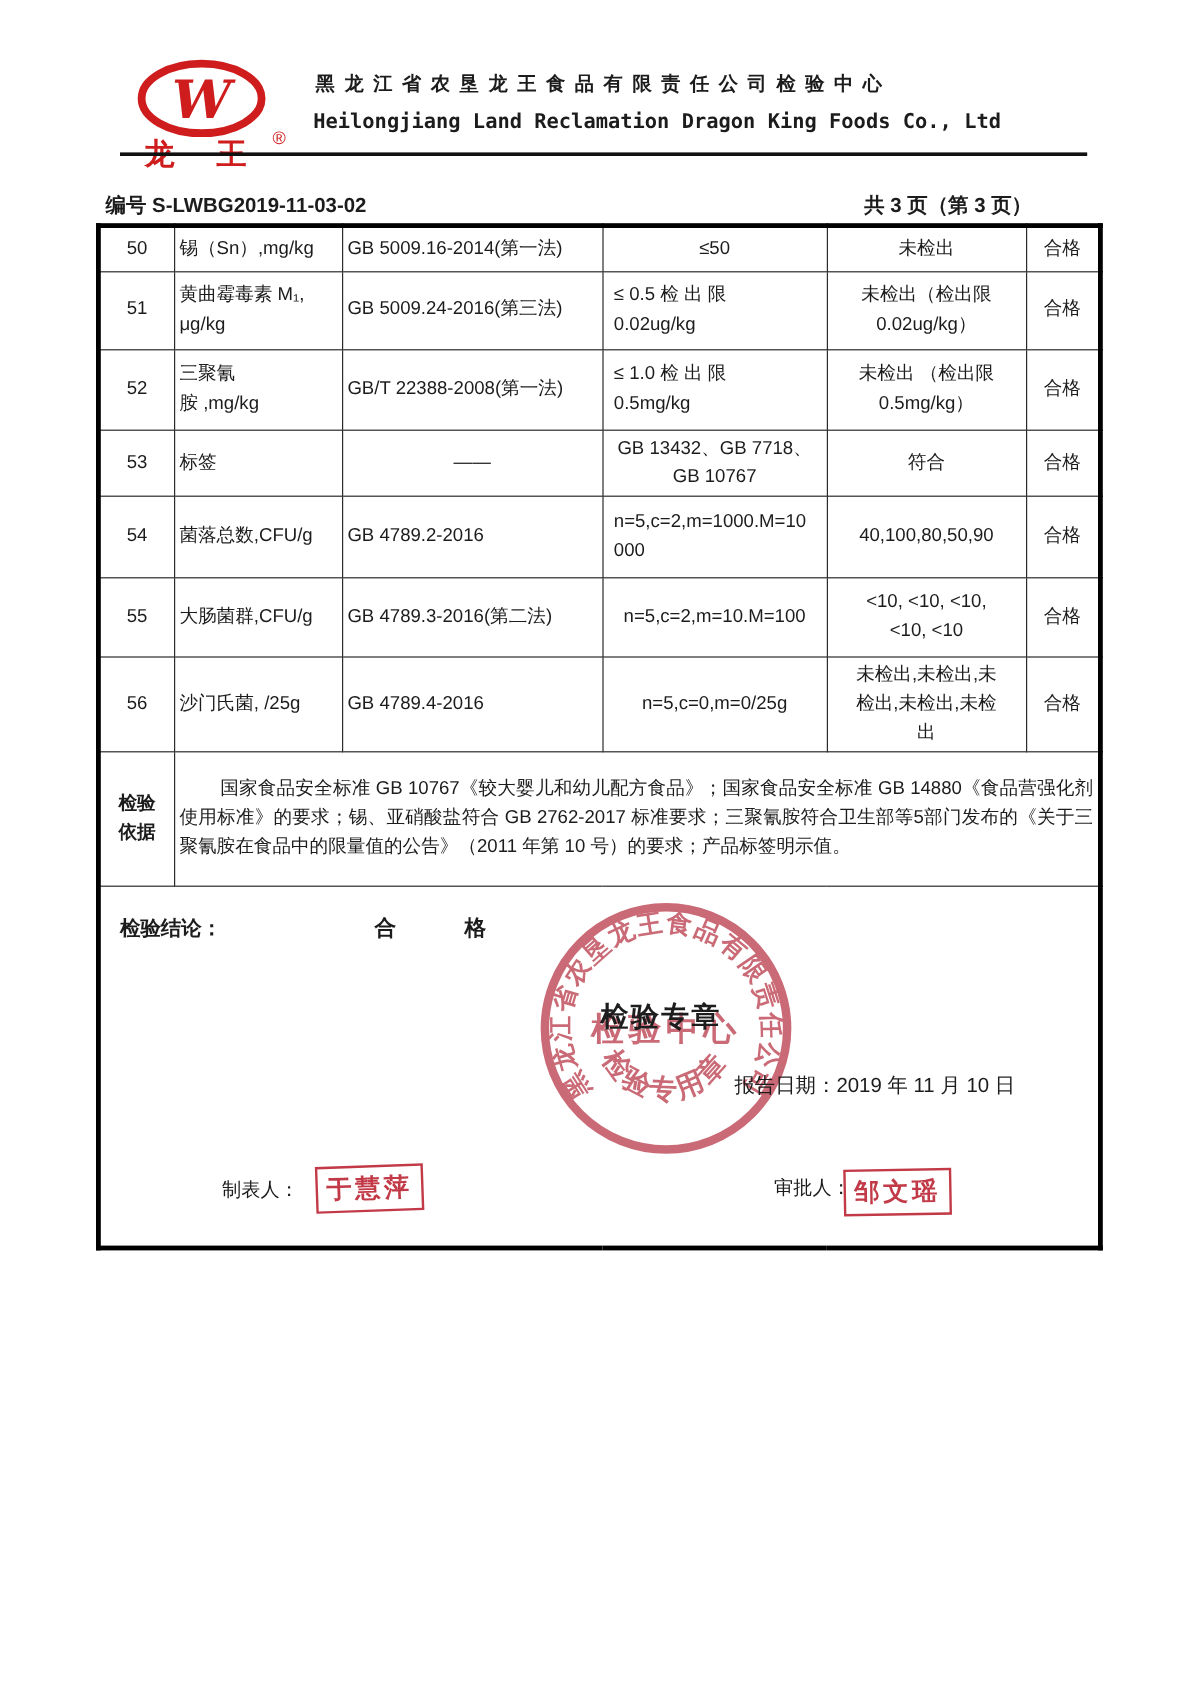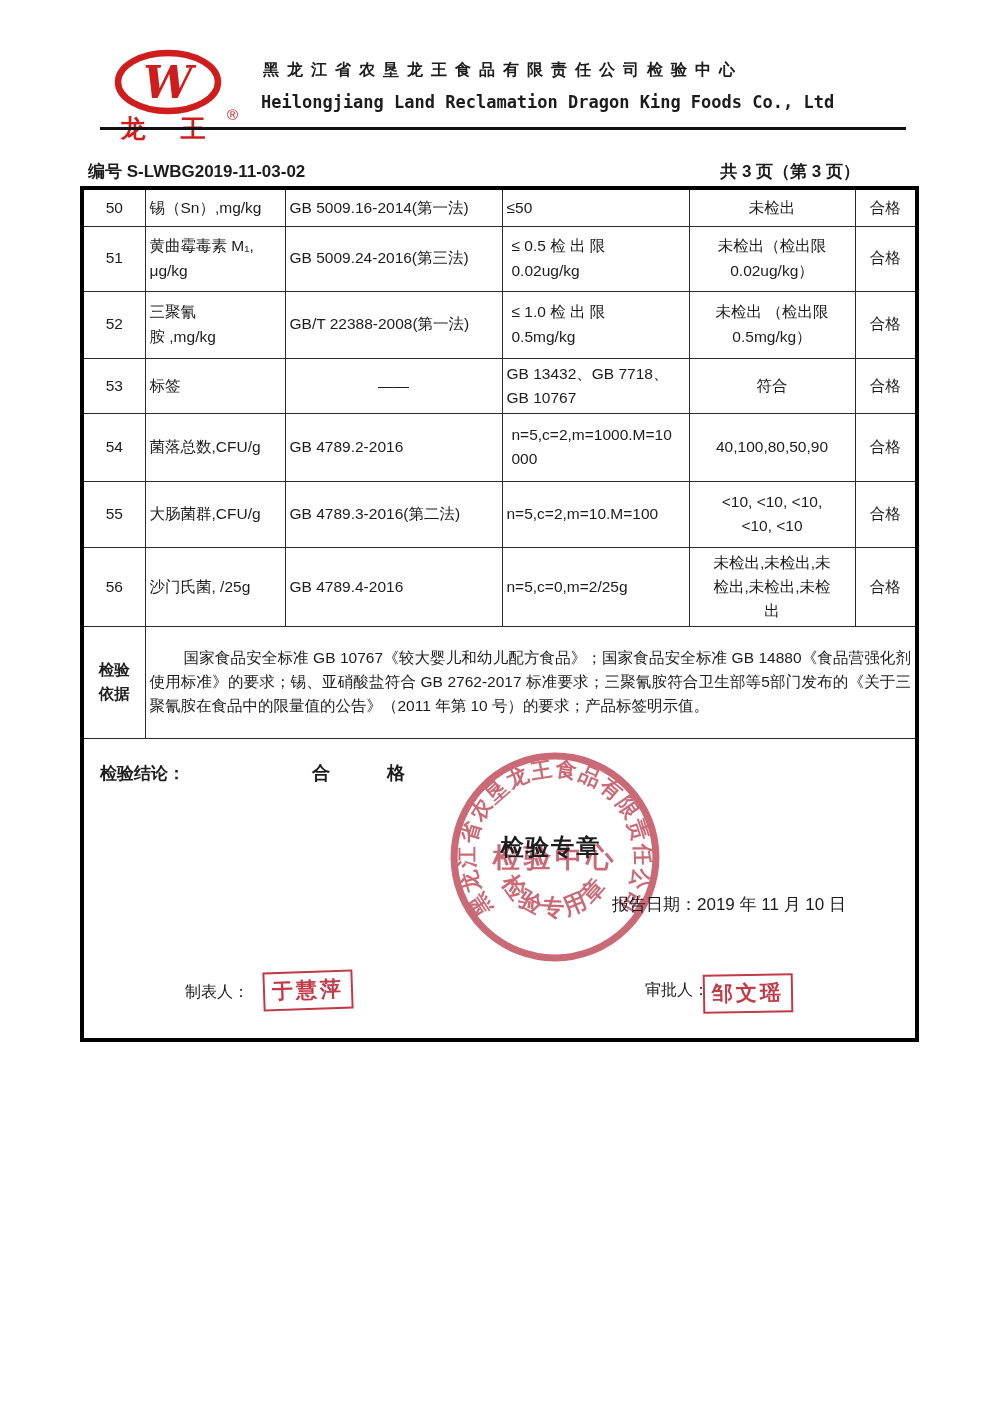--- a/index.html
+++ b/index.html
@@ -28,21 +28,21 @@
   
   table.report { position:absolute; left:80px; top:186px; width:835px;
     border-collapse:collapse; table-layout:fixed; border:4px solid #000000; }
   table.report td {
     border:1px solid #2b2b2b; font-size:15.5px; line-height:1.55;
     vertical-align:middle; white-space:pre-line; padding:3px 4px;
   }
   td.c-no   { text-align:center; font-size:16px; }
   td.c-item { text-align:left; padding-left:13px; }
   td.c-meth { text-align:left; padding-left:9px; font-size:15px; }
-  td.c-std  { text-align:left; }
+  td.c-std  { text-align:center; }
   td.c-std.left { text-align:left; padding-left:9px; }
   td.c-res  { text-align:center; }
   td.c-con  { text-align:center; }
   td.c-meth.center { text-align:center; }
   td.basis-label { text-align:center; font-size:17px; font-weight:600; line-height:1.9; }
   td.basis-text  {
     text-align:justify; padding:8px 14px 8px 16px;
     font-size:16px; line-height:2.35; text-indent:2.2em; white-space:normal;
   }
   td.concl-cell { position:relative; vertical-align:top; white-space:normal; }
@@ -147,21 +147,21 @@
         <td class="c-meth">GB 4789.3-2016(第二法)</td>
         <td class="c-std">n=5,c=2,m=10.M=100</td>
         <td class="c-res">&lt;10, &lt;10, &lt;10,
 &lt;10, &lt;10</td>
         <td class="c-con">合格</td>
       </tr>
       <tr style="height:73px">
         <td class="c-no">56</td>
         <td class="c-item">沙门氏菌, /25g</td>
         <td class="c-meth">GB 4789.4-2016</td>
-        <td class="c-std">n=5,c=0,m=2/25g</td>
+        <td class="c-std">n=5,c=0,m=0/25g</td>
         <td class="c-res">未检出,未检出,未
 检出,未检出,未检
 出</td>
         <td class="c-con">合格</td>
       </tr>
       <tr style="height:112px">
         <td class="basis-label">检验
 依据</td>
         <td class="basis-text" colspan="5">国家食品安全标准 GB 10767《较大婴儿和幼儿配方食品》；国家食品安全标准 GB 14880《食品营强化剂使用标准》的要求；锡、亚硝酸盐符合 GB 2762-2017 标准要求；三聚氰胺符合卫生部等5部门发布的《关于三聚氰胺在食品中的限量值的公告》（2011 年第 10 号）的要求；产品标签明示值。</td>
       </tr>

